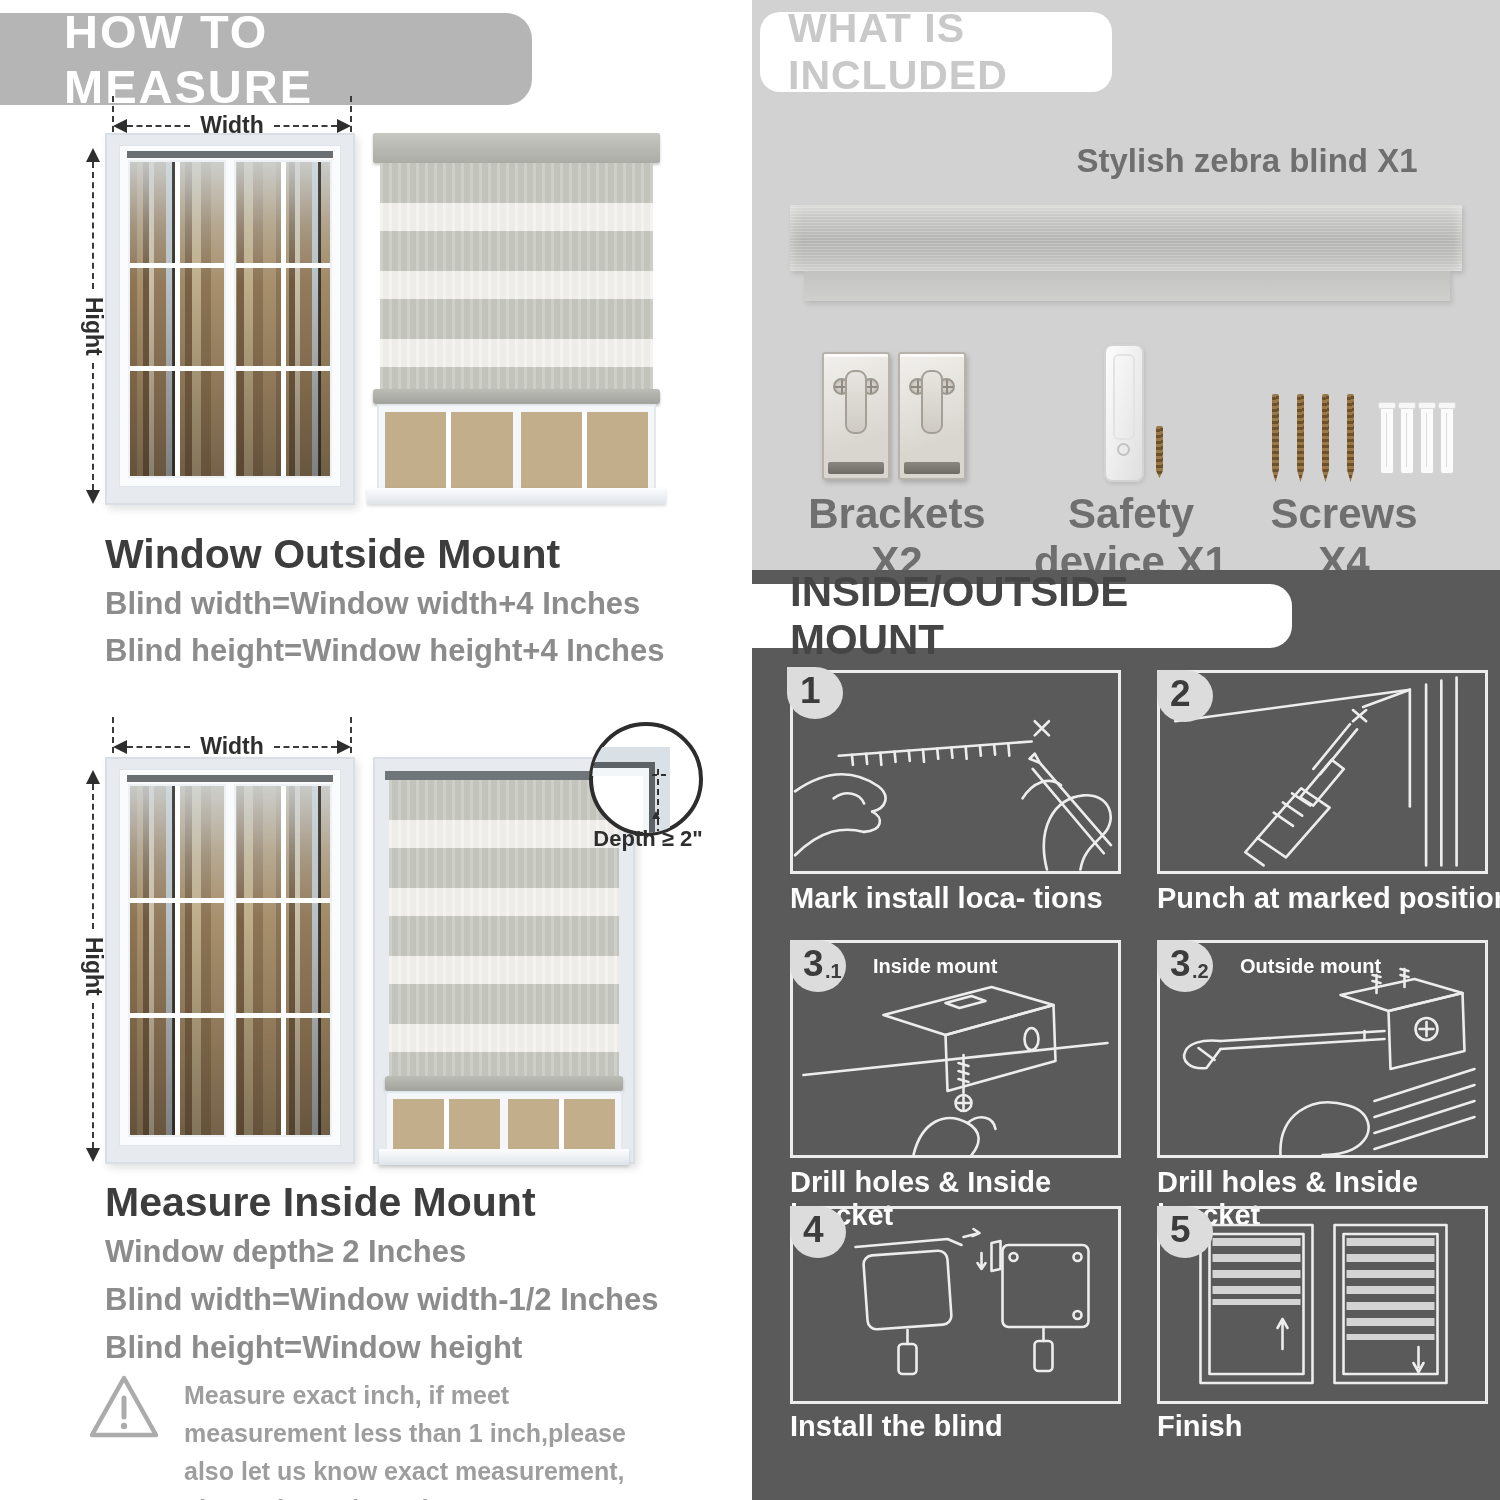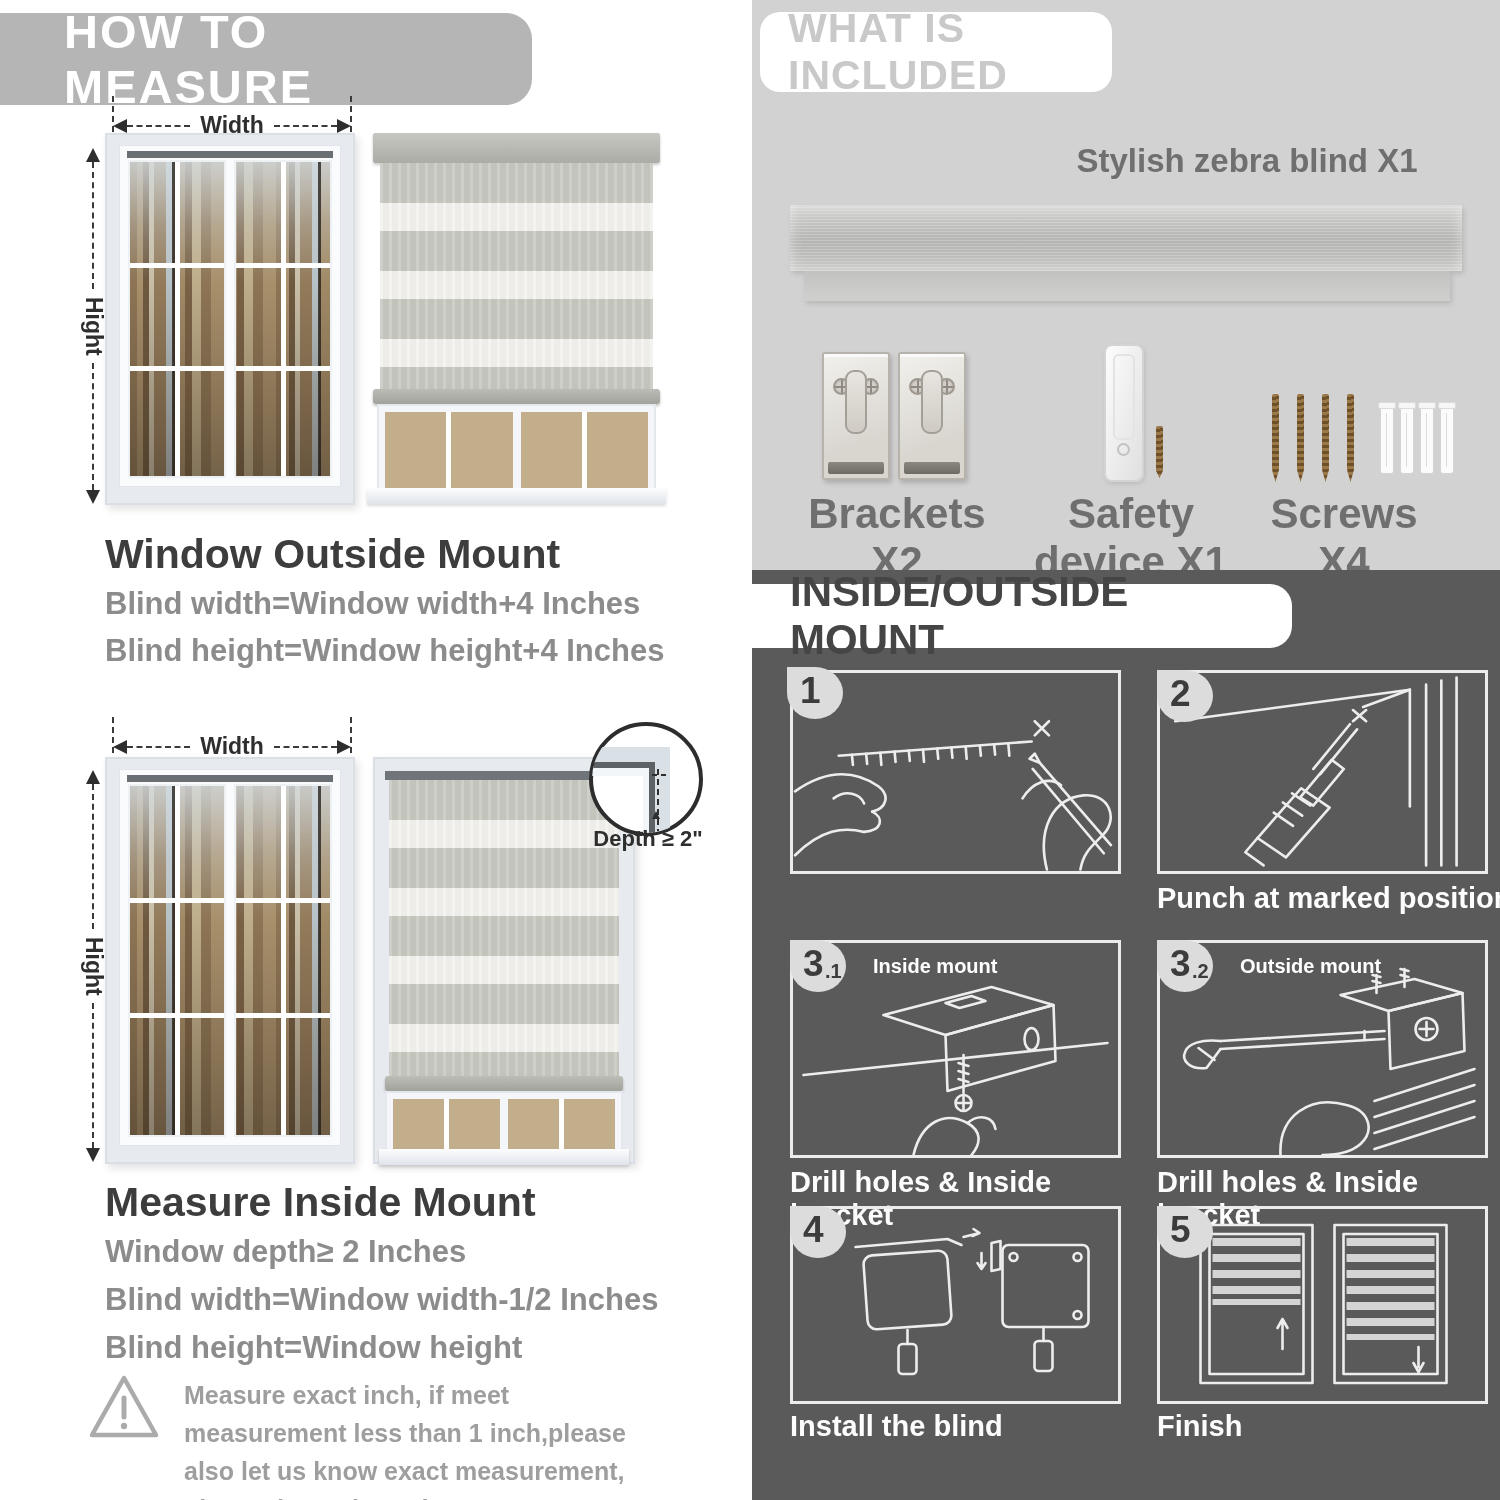--- a/index.html
+++ b/index.html
@@ -324,20 +324,21 @@
         <path d="M2,115 C35,92 62,95 84,110 C96,119 92,132 78,135"></path>
         <path d="M78,135 C90,141 88,154 70,155"></path>
         <path d="M2,178 C28,152 50,150 70,155"></path>
         <path d="M40,122 C52,113 66,117 70,127"></path>
         <path d="M306,176 L236,93 M313,168 L243,87"></path>
         <path d="M233,83 l10,4 l-5,-9 z"></path>
         <path d="M250,192 C240,152 256,122 286,119 C312,117 320,142 306,157 C296,168 286,174 283,192"></path>
         <path d="M226,122 C236,106 252,100 264,109"></path>
       </svg>
     </div>
+    <div class="caption" style="left:38px;top:312px;">Mark install loca- tions</div>
     <div class="panel" style="left:38px;top:100px;height:198px;border:none;">
       <div class="badge">
         <span class="n">1</span>
       </div>
     </div>
 
     <div class="panel" style="left:405px;top:100px;height:198px;">
       <svg class="lineart" viewBox="0 0 320 192">
         <path d="M15,46 L246,15"></path>
         <path d="M246,15 L246,130"></path>

